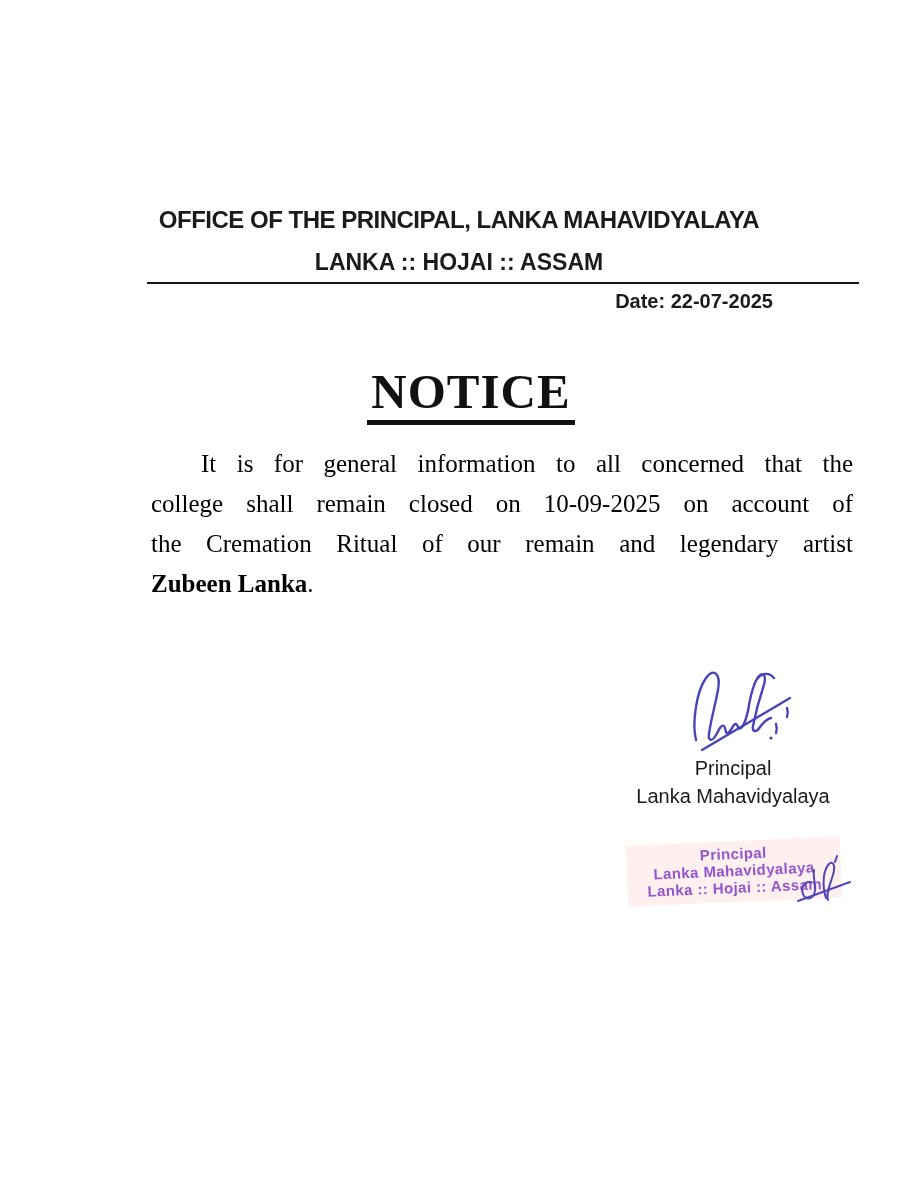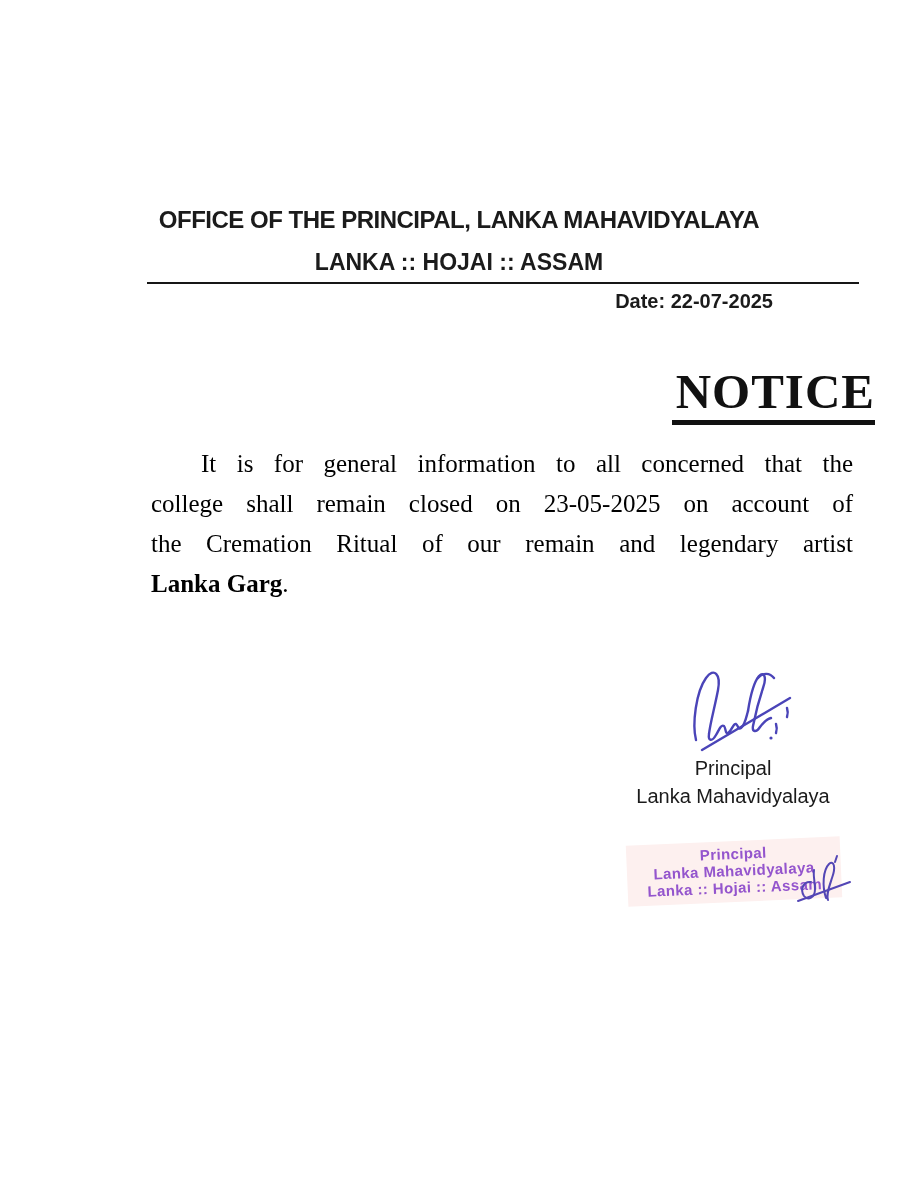--- a/index.html
+++ b/index.html
@@ -19,21 +19,21 @@
   }
   .header-rule {
     position:absolute; top:270px; left:104px; width:712px; height:2px;
     background:#161616;
   }
   .date-line {
     position:absolute; top:278px; right:102px;
     font-size:20px; font-weight:bold;
   }
   .notice-title-wrap {
-    position:absolute; top:354px; left:4px; width:100%; text-align:right;
+    position:absolute; top:354px; left:12px; width:100%; text-align:center;
   }
   .notice-title {
     display:inline-block;
     font-family:"Liberation Serif", serif;
     font-size:49px; font-weight:bold; letter-spacing:1px; line-height:1.05;
     border-bottom:5px solid #111; padding:0 4px 3px;
     color:#111;
   }
   .notice-body {
     position:absolute; top:432px; left:108px; width:702px;
@@ -67,23 +67,23 @@
   <div class="office-location">LANKA :: HOJAI :: ASSAM</div>
   <div class="header-rule"></div>
   <div class="date-line">Date: 22-07-2025</div>
 
   <div class="notice-title-wrap">
     <span class="notice-title">NOTICE</span>
   </div>
 
   <div class="notice-body">
     <div class="body-line first">It is for general information to all concerned that the</div>
-    <div class="body-line">college shall remain closed on 23-05-2025 on account of</div>
+    <div class="body-line">college shall remain closed on 10-09-2025 on account of</div>
     <div class="body-line">the Cremation Ritual of our remain and legendary artist</div>
-    <div class="body-line last"><span class="closing-name">Lanka Garg</span><span>.</span></div>
+    <div class="body-line last"><span class="closing-name">Zubeen Lanka</span><span>.</span></div>
   </div>
 
   <svg class="signature-svg" width="115" height="94" viewBox="0 0 115 94">
     <g fill="none" stroke="#4a44b8" stroke-width="2.4" stroke-linecap="round" stroke-linejoin="round">
       <path d="M 8 74 C 4 58 8 26 18 12 C 26 1 33 8 30 24 C 27 40 22 58 21 68 C 20 75 24 76 28 69 C 31 64 33 58 36 60 C 38 62 37 68 40 67 C 44 65 45 57 48 58 C 50 59 50 64 53 62 C 57 59 58 52 60 45"></path>
       <path d="M 60 45 C 62 32 66 16 71 10 C 76 5 79 11 75 22 C 71 34 67 50 65 60 C 64 66 68 67 72 61 C 75 57 79 53 83 52"></path>
       <path d="M 70 12 C 75 6 82 7 86 12"></path>
       <path d="M 14 84 L 102 32"></path>
       <path d="M 88 58 C 89 61 89 64 88 67"></path>
       <path d="M 99 42 C 100 45 100 48 99 51"></path>

